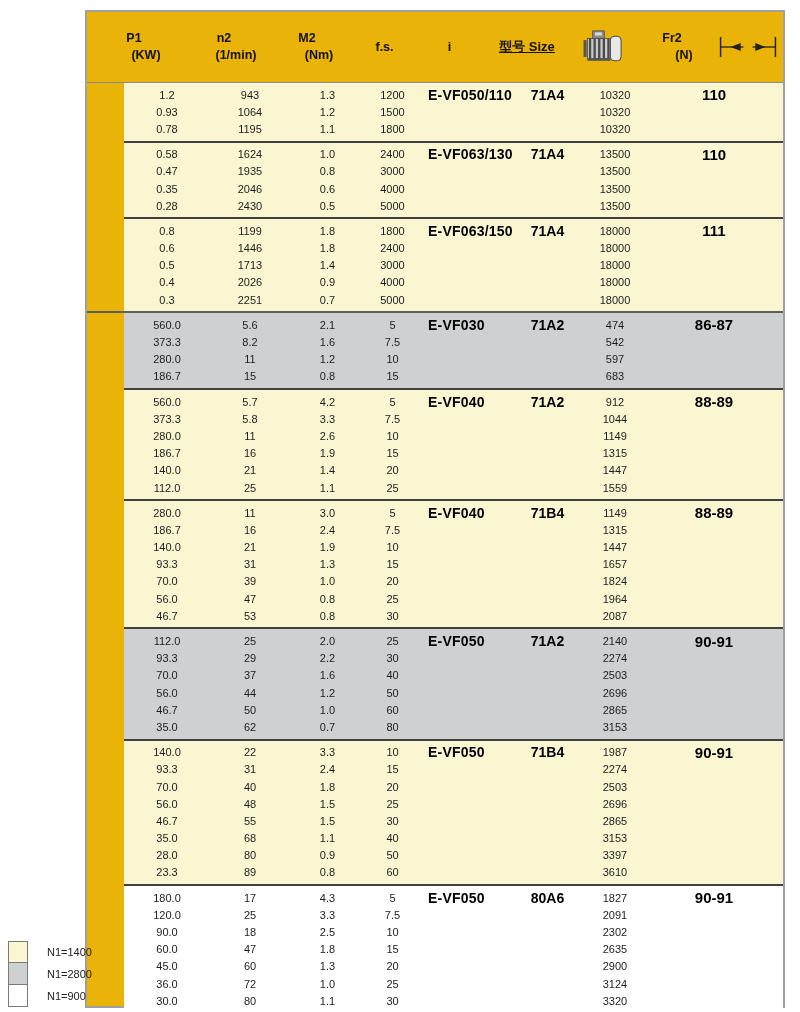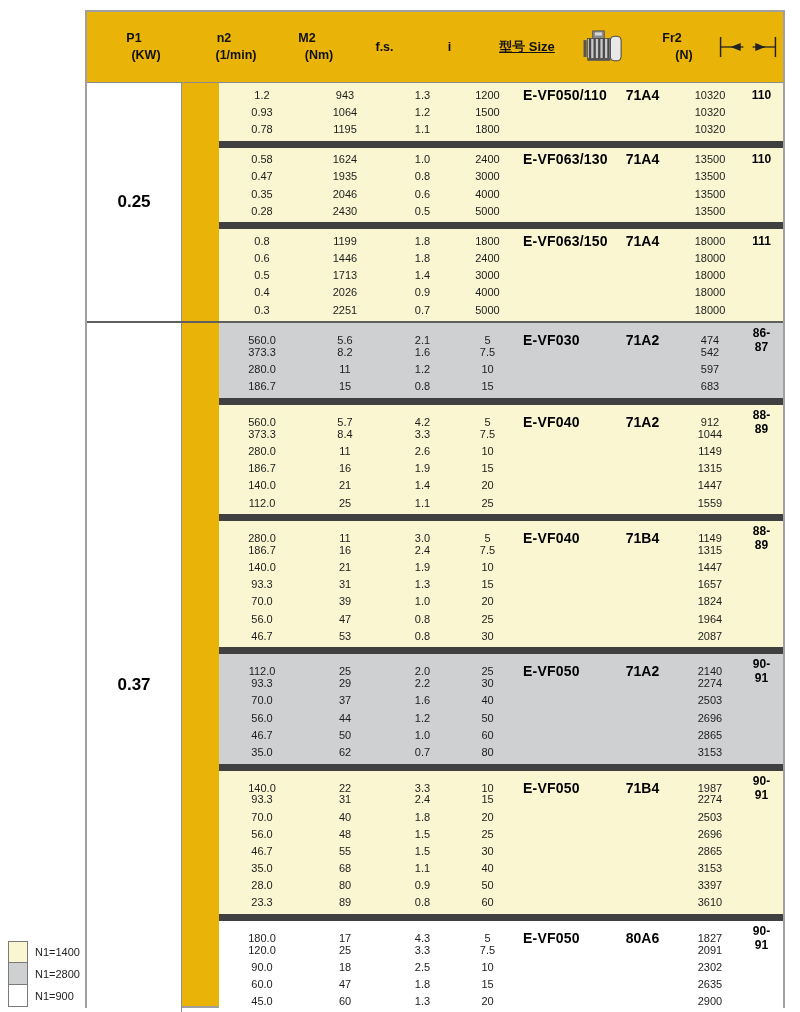--- a/index.html
+++ b/index.html
@@ -27,40 +27,40 @@
   .section{display:flex;}
   .section + .section{border-top:2px solid #5f5f5f;}
   .section.grow{flex:1;}
   .p1-col{
     flex:0 0 94px;border-right:1px solid #8f8f8f;display:flex;
     align-items:center;justify-content:center;background:#fff;
     font-weight:bold;font-size:17px;color:#000;
   }
   .blocks{flex:1;display:flex;flex-direction:column;margin-left:37px;}
   .block{padding:3px 0;}
-  .block + .block{border-top:7px solid #404040;}
+  .block + .block{border-top:2px solid #404040;}
   .block.grow{flex:1;}
   .row{
     height:17.2px;display:grid;
     grid-template-columns:86px 80px 75px 55px 100px 55px 80px 1fr;
     align-items:center;font-size:11px;color:#1c1c1c;
   }
   .c{text-align:center;}
   .c-size{text-align:left;padding-left:8px;font-weight:bold;font-size:14px;color:#000;letter-spacing:.2px;}
   .c-motor{text-align:center;font-weight:bold;font-size:14px;color:#000;}
-  .c-page{text-align:center;font-weight:bold;font-size:12px;color:#000;padding-right:10px;}
+  .c-page{text-align:center;font-weight:bold;font-size:15px;color:#000;padding-right:10px;}
   
   .legend{position:absolute;left:8px;top:941px;}
   .legend-item{display:flex;align-items:stretch;height:22px;}
   .legend-swatch{
     width:20px;border:1px solid #7a7a7a;box-sizing:border-box;margin-top:-1px;
   }
   .legend-item:first-child .legend-swatch{margin-top:0;}
   .legend-label{
-    font-size:11px;color:#222;display:flex;align-items:center;padding-left:7px;
+    font-size:11px;color:#222;display:flex;align-items:center;padding-left:7px;margin-left:12px;
   }
   
   .icon-wrap{display:flex;justify-content:center;align-items:center;}
 </style>
 </head>
 <body>
 
 <div class="catalog-table">
 
   <div class="header-row">
@@ -111,21 +111,20 @@
         <line x1="5" y1="13" x2="30" y2="13" stroke="#222" stroke-width="1.4"></line>
         <line x1="40" y1="13" x2="65" y2="13" stroke="#222" stroke-width="1.4"></line>
         <polygon points="16,13 27,8.5 27,17.5" fill="#222"></polygon>
         <polygon points="54,13 43,8.5 43,17.5" fill="#222"></polygon>
       </svg>
     </div>
   </div>
 
   <div class="sections">
       <div class="section">
-        <div class="p1-col">0.25</div>
         <div class="blocks">
           <div class="block" style="background: rgb(250, 246, 210);">
             <div class="row">
               <div class="c">1.2</div>
               <div class="c">943</div>
               <div class="c">1.3</div>
               <div class="c">1200</div>
               <div class="c-size">E-VF050/110</div>
               <div class="c-motor">71A4</div>
               <div class="c">10320</div>
@@ -242,21 +241,20 @@
               <div class="c">5000</div>
               <div class="c-size"></div>
               <div class="c-motor"></div>
               <div class="c">18000</div>
               <div class="c-page"></div>
             </div>
           </div>
         </div>
       </div>
       <div class="section grow">
-        <div class="p1-col">0.37</div>
         <div class="blocks">
           <div class="block" style="background: rgb(207, 208, 210);">
             <div class="row">
               <div class="c">560.0</div>
               <div class="c">5.6</div>
               <div class="c">2.1</div>
               <div class="c">5</div>
               <div class="c-size">E-VF030</div>
               <div class="c-motor">71A2</div>
               <div class="c">474</div>
@@ -299,21 +297,21 @@
               <div class="c">5.7</div>
               <div class="c">4.2</div>
               <div class="c">5</div>
               <div class="c-size">E-VF040</div>
               <div class="c-motor">71A2</div>
               <div class="c">912</div>
               <div class="c-page">88-89</div>
             </div>
             <div class="row">
               <div class="c">373.3</div>
-              <div class="c">8.4</div>
+              <div class="c">5.8</div>
               <div class="c">3.3</div>
               <div class="c">7.5</div>
               <div class="c-size"></div>
               <div class="c-motor"></div>
               <div class="c">1044</div>
               <div class="c-page"></div>
             </div>
             <div class="row">
               <div class="c">280.0</div>
               <div class="c">11</div>

